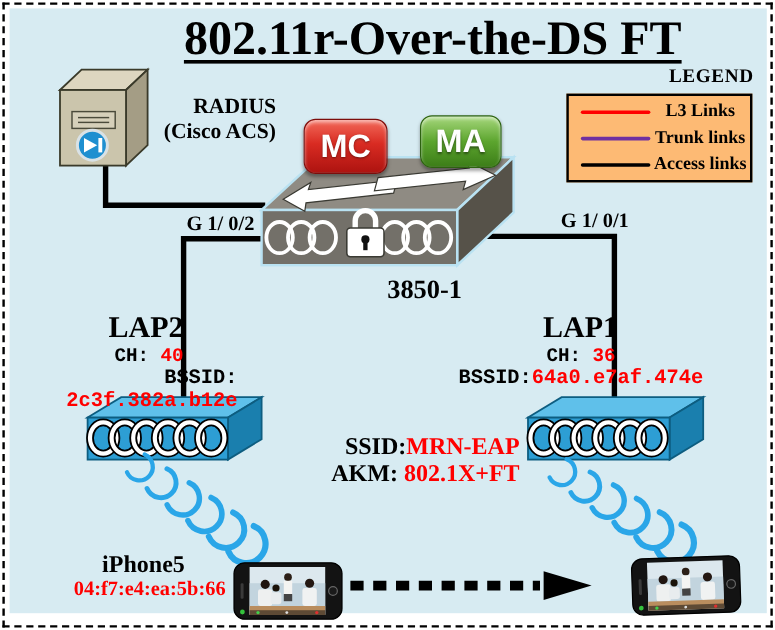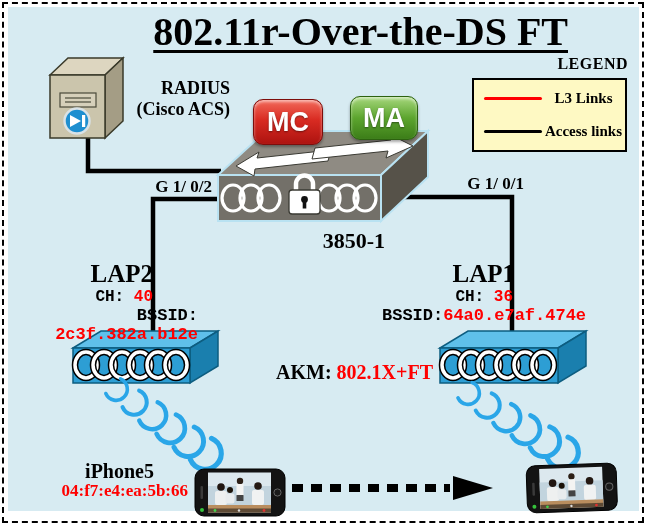--- a/index.html
+++ b/index.html
@@ -8,21 +8,21 @@
   .frame{position:absolute;inset:2px;border:2px dashed #000;}
   .canvas{position:absolute;left:8px;top:7px;right:7px;bottom:14px;background:#d7ebf2;}
   .abs{position:absolute;}
   .ctr{text-align:right;}
   .b{font-weight:bold;}
   .title{left:0;top:8px;width:568px;text-align:right;font-size:40px;font-weight:bold;
          text-decoration:underline;text-decoration-thickness:3px;text-underline-offset:5px;color:#000;}
   .svglayer{position:absolute;left:0;top:0;}
   .radius-label{left:112px;top:78px;width:118px;font-size:18px;line-height:21px;color:#000;}
   .legend-title{left:528px;top:55px;width:100px;font-size:16px;letter-spacing:.5px;color:#000;}
-  .legend-box{left:472px;top:78px;width:155px;height:74px;background:#fef9c3;border:2px solid #000;
+  .legend-box{left:472px;top:78px;width:155px;height:74px;background:#fdba74;border:2px solid #000;
               display:flex;flex-direction:column;justify-content:space-around;padding:2px 0;box-sizing:border-box;}
   .legend-row{display:flex;align-items:center;height:20px;}
   .legend-line{margin-left:10px;width:58px;height:3px;border-radius:2px;}
   .legend-label{flex:1;text-align:center;font-size:15px;font-weight:bold;color:#000;}
   .badge{position:absolute;display:flex;align-items:center;justify-content:center;
          font-family:"Liberation Sans", sans-serif;font-weight:bold;color:#fff;font-size:27px;
          border-radius:10px;text-shadow:0 1px 2px rgba(0,0,0,.45);}
   .badge-mc{left:253px;top:99px;width:68px;height:44px;
       background:linear-gradient(#f26a5a 0%,#d92b22 45%,#ad1310 100%);border:1px solid #7d0d0b;
       box-shadow:inset 0 2px 3px rgba(255,255,255,.55),0 2px 3px rgba(0,0,0,.35);}
@@ -208,20 +208,24 @@
     <div>(Cisco ACS)</div>
   </div>
 
   <div class="abs legend-title ctr b">LEGEND</div>
   <div class="abs legend-box">
     <div class="legend-row">
       <div class="legend-line" style="background-color: rgb(255, 0, 0);"></div>
       <div class="legend-label">L3 Links</div>
     </div>
     <div class="legend-row">
+      <div class="legend-line" style="background-color: rgb(112, 48, 160);"></div>
+      <div class="legend-label">Trunk links</div>
+    </div>
+    <div class="legend-row">
       <div class="legend-line" style="background-color: rgb(0, 0, 0);"></div>
       <div class="legend-label">Access links</div>
     </div>
   </div>
 
   <div class="badge badge-mc">MC</div>
   <div class="badge badge-ma">MA</div>
 
   <div class="abs port port-left ctr">G 1/ 0/2</div>
   <div class="abs port port-right ctr">G 1/ 0/1</div>
@@ -229,18 +233,19 @@
 
   <div class="abs ap-name lap2-name ctr">LAP2</div>
   <div class="abs kv lap2-ch ctr"><span>CH: </span><span class="red">40</span></div>
   <div class="abs kv lap2-bssid ctr"><span>BSSID: </span><span class="red">2c3f.382a.b12e</span></div>
 
   <div class="abs ap-name lap1-name ctr">LAP1</div>
   <div class="abs kv lap1-ch ctr"><span>CH: </span><span class="red">36</span></div>
   <div class="abs kv lap1-bssid ctr"><span>BSSID:</span><span class="red">64a0.e7af.474e</span></div>
 
   <div class="abs wlan ctr">
+    <div><span>SSID:</span><span class="red">MRN-EAP</span></div>
     <div><span>AKM: </span><span class="red">802.1X+FT</span></div>
   </div>
 
   <div class="abs client-name ctr">iPhone5</div>
   <div class="abs client-mac red ctr">04:f7:e4:ea:5b:66</div>
 </div>
 
 </body></html>

